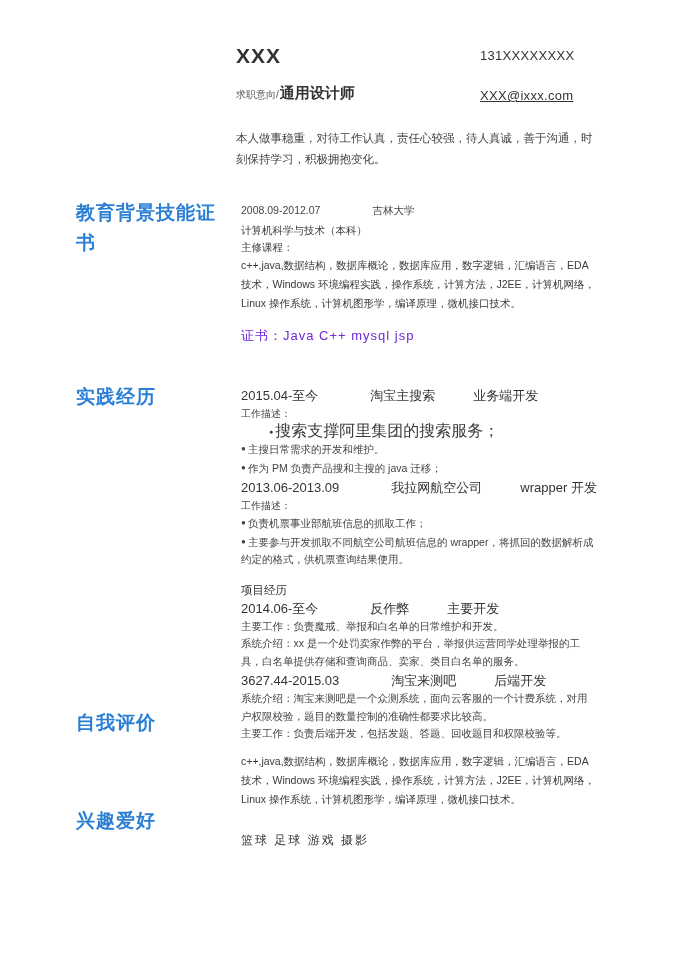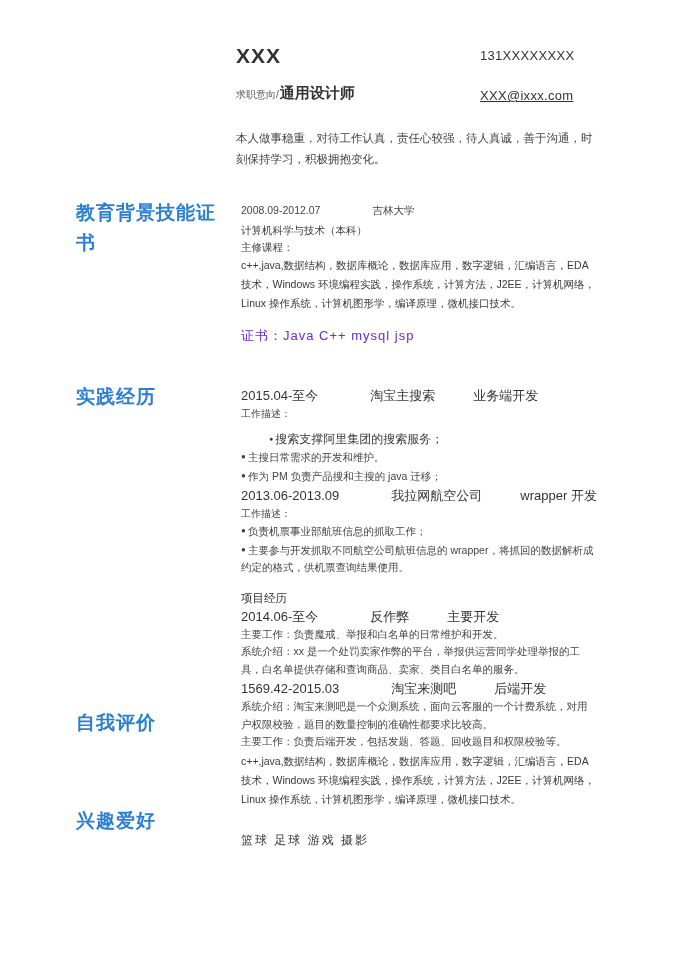--- a/index.html
+++ b/index.html
@@ -127,23 +127,22 @@
     line-height: 17.5px;
     color: #444444;
   }
   .bullet-dot::before {
     content: "● ";
     font-size: 8px;
     vertical-align: 2px;
   }
   .disc-item {
     margin-left: 28px;
-    font-size: 12px;
+    font-size: 16px;
     line-height: 17px;
-    margin-top: 8px;
   }
   .disc-item::before {
     content: "● ";
     font-size: 7px;
     vertical-align: 2px;
   }
 
   
   #edu-block { top: 200px; }
   #edu-line1 { margin-bottom: 3px; }
@@ -219,21 +218,21 @@
 
     <div id="proj-title">项目经历</div>
 
     <div class="row exp-head">
       <span>2014.06-至今</span><span class="sp1"></span><span>反作弊</span><span class="sp2"></span><span>主要开发</span>
     </div>
     <div class="exp-text"><span>主要工作：</span><span>负责魔戒、举报和白名单的日常维护和开发。</span></div>
     <div class="exp-text"><span>系统介绍：</span><span>xx 是一个处罚卖家作弊的平台，举报供运营同学处理举报的工具，白名单提供存储和查询商品、卖家、类目白名单的服务。</span></div>
 
     <div class="row exp-head">
-      <span>1569.42-2015.03</span><span class="sp1"></span><span>淘宝来测吧</span><span class="sp2"></span><span>后端开发</span>
+      <span>3627.44-2015.03</span><span class="sp1"></span><span>淘宝来测吧</span><span class="sp2"></span><span>后端开发</span>
     </div>
     <div class="exp-text"><span>系统介绍：</span><span>淘宝来测吧是一个众测系统，面向云客服的一个计费系统，对用户权限校验，题目的数量控制的准确性都要求比较高。</span></div>
     <div class="exp-text"><span>主要工作：</span><span>负责后端开发，包括发题、答题、回收题目和权限校验等。</span></div>
   </div>
 
   <div class="block" id="self-block">
     <div id="self-text">c++,java,数据结构，数据库概论，数据库应用，数字逻辑，汇编语言，EDA 技术，Windows 环境编程实践，操作系统，计算方法，J2EE，计算机网络，Linux 操作系统，计算机图形学，编译原理，微机接口技术。</div>
   </div>
 
   <div class="block" id="hobby-block">

